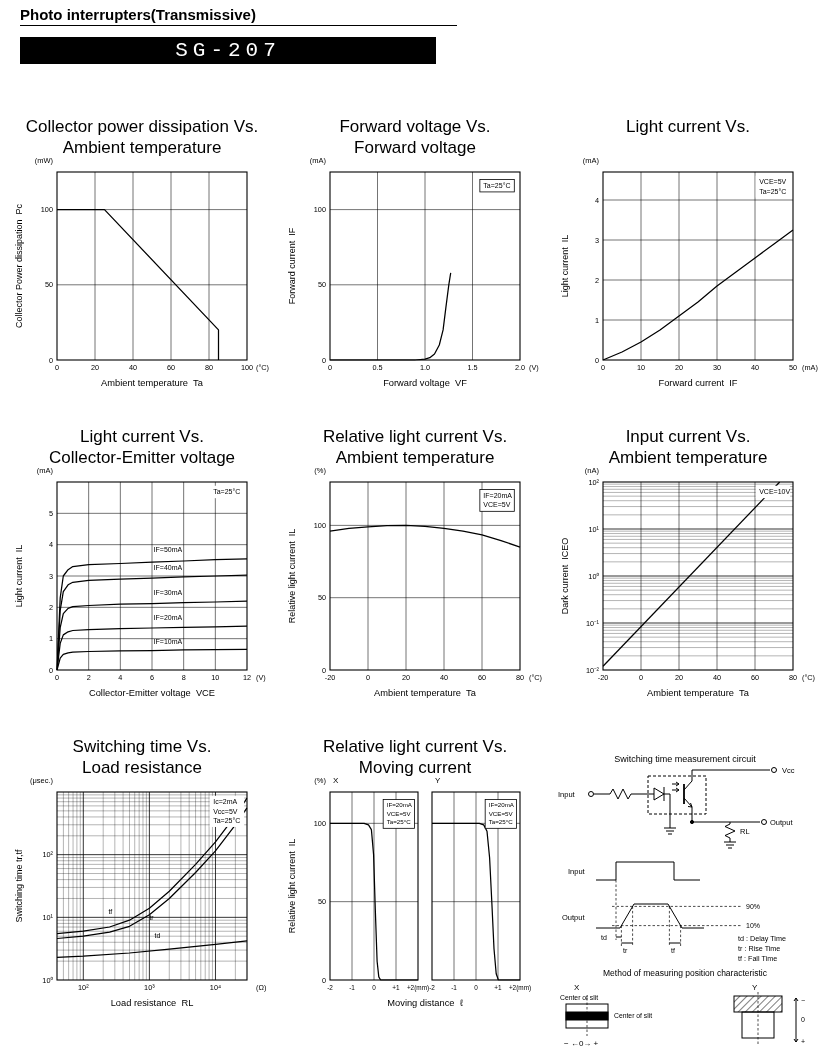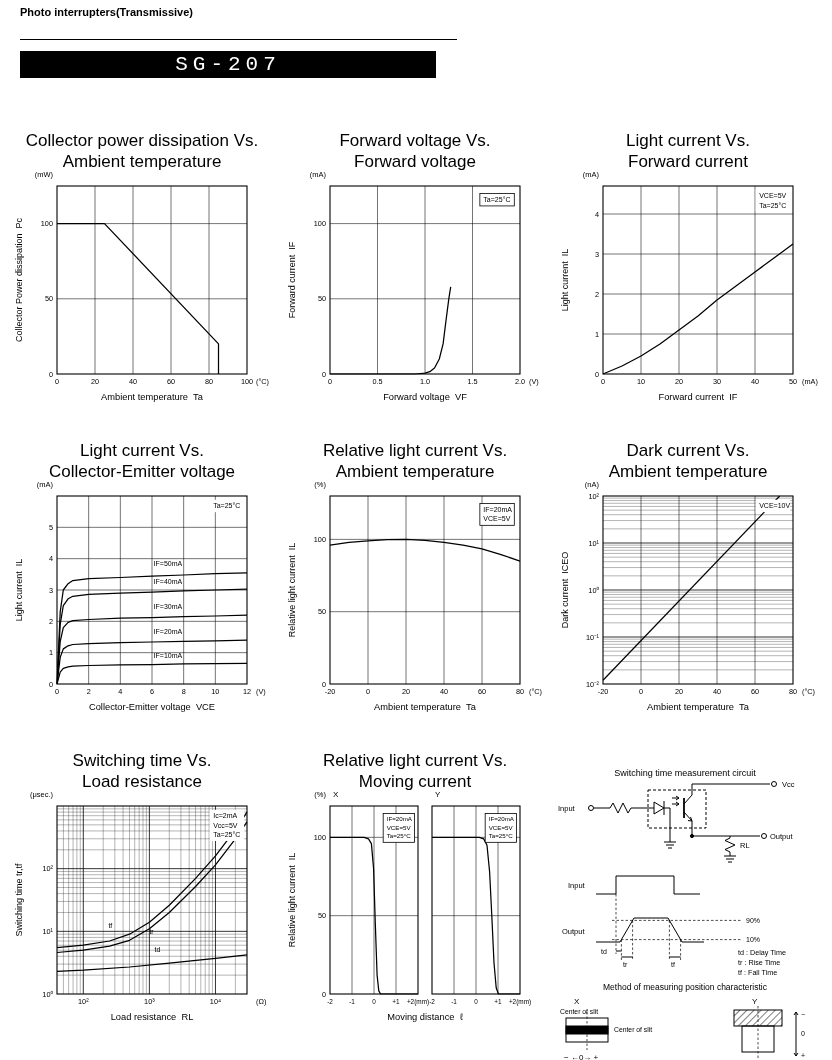--- a/index.html
+++ b/index.html
@@ -1,20 +1,20 @@
 <!DOCTYPE html>
 <html><head>
 <meta charset="utf-8">
 <style>
   *{box-sizing:border-box}
   html,body{margin:0;padding:0;background:#fff}
   .page{width:832px;height:1060px;position:relative;background:#fff;color:#000;
         font-family:"Liberation Sans",sans-serif;overflow:hidden}
   .header{padding:6px 0 0 20px}
-  .cat{font-size:11px;font-weight:bold;padding-bottom:21px;border-bottom:1.5px solid #000;width:437px}
+  .cat{font-size:15px;font-weight:bold;padding-bottom:2px;border-bottom:1.5px solid #000;width:437px}
   .bar{margin-top:11px;width:416px;height:27px;background:#000;color:#fff;
        display:flex;align-items:center;justify-content:center;
        font-family:"Liberation Mono",monospace;font-size:21px;letter-spacing:5px}
   .charts{display:grid;grid-template-columns:repeat(3,268px);column-gap:5px;row-gap:36px;
           padding:52px 0 0 8px}
   figure.chart{margin:0;width:268px}
   .chart-title{text-align:center;font-weight:normal;font-size:17px;line-height:1.25;height:32px}
   .plot{width:262px;height:242px;margin:0 auto}
   svg{display:block;font-family:"Liberation Sans",sans-serif}
   .circuit-fig svg{margin-top:14px}
@@ -112,21 +112,20 @@
             <text x="42" y="15" font-size="7.5" text-anchor="end" fill="#000">(mA)</text>
             <text x="0" y="0" font-size="9" text-anchor="middle" fill="#000" transform="translate(11 118) rotate(-90)">Forward current&nbsp;&nbsp;IF</text>
             <text x="141" y="238" font-size="9.3" text-anchor="middle" fill="#000">Forward voltage&nbsp;&nbsp;VF</text>
           </svg>
         </div>
     </figure>
 
     <figure class="chart">
       <figcaption class="chart-title">
         <div>Light current Vs.</div>
-        <div>Forward current</div>
       </figcaption>
       <div class="plot">
           <svg width="262" height="242" viewBox="0 0 262 242">
             <g>
               <line x1="84" y1="24" x2="84" y2="212" stroke="#000" stroke-width="0.55"></line>
               <line x1="122" y1="24" x2="122" y2="212" stroke="#000" stroke-width="0.55"></line>
               <line x1="160" y1="24" x2="160" y2="212" stroke="#000" stroke-width="0.55"></line>
               <line x1="198" y1="24" x2="198" y2="212" stroke="#000" stroke-width="0.55"></line>
               <line x1="46" y1="172" x2="236" y2="172" stroke="#000" stroke-width="0.55"></line>
               <line x1="46" y1="132" x2="236" y2="132" stroke="#000" stroke-width="0.55"></line>
@@ -251,21 +250,21 @@
             </clipPath>
             <text x="42" y="15" font-size="7.5" text-anchor="end" fill="#000">(%)</text>
             <text x="0" y="0" font-size="9" text-anchor="middle" fill="#000" transform="translate(11 118) rotate(-90)">Relative light current&nbsp;&nbsp;IL</text>
             <text x="141" y="238" font-size="9.3" text-anchor="middle" fill="#000">Ambient temperature&nbsp;&nbsp;Ta</text>
           </svg>
         </div>
     </figure>
 
     <figure class="chart">
       <figcaption class="chart-title">
-        <div>Dark current Vs.</div>
+        <div>Input current Vs.</div>
         <div>Ambient temperature</div>
       </figcaption>
       <div class="plot">
           <svg width="262" height="242" viewBox="0 0 262 242">
             <g>
               <line x1="84" y1="24" x2="84" y2="212" stroke="#000" stroke-width="0.55"></line>
               <line x1="122" y1="24" x2="122" y2="212" stroke="#000" stroke-width="0.55"></line>
               <line x1="160" y1="24" x2="160" y2="212" stroke="#000" stroke-width="0.55"></line>
               <line x1="198" y1="24" x2="198" y2="212" stroke="#000" stroke-width="0.55"></line>
               <line x1="46" y1="197.85159020379288" x2="236" y2="197.85159020379288" stroke="#000" stroke-width="0.3"></line>

